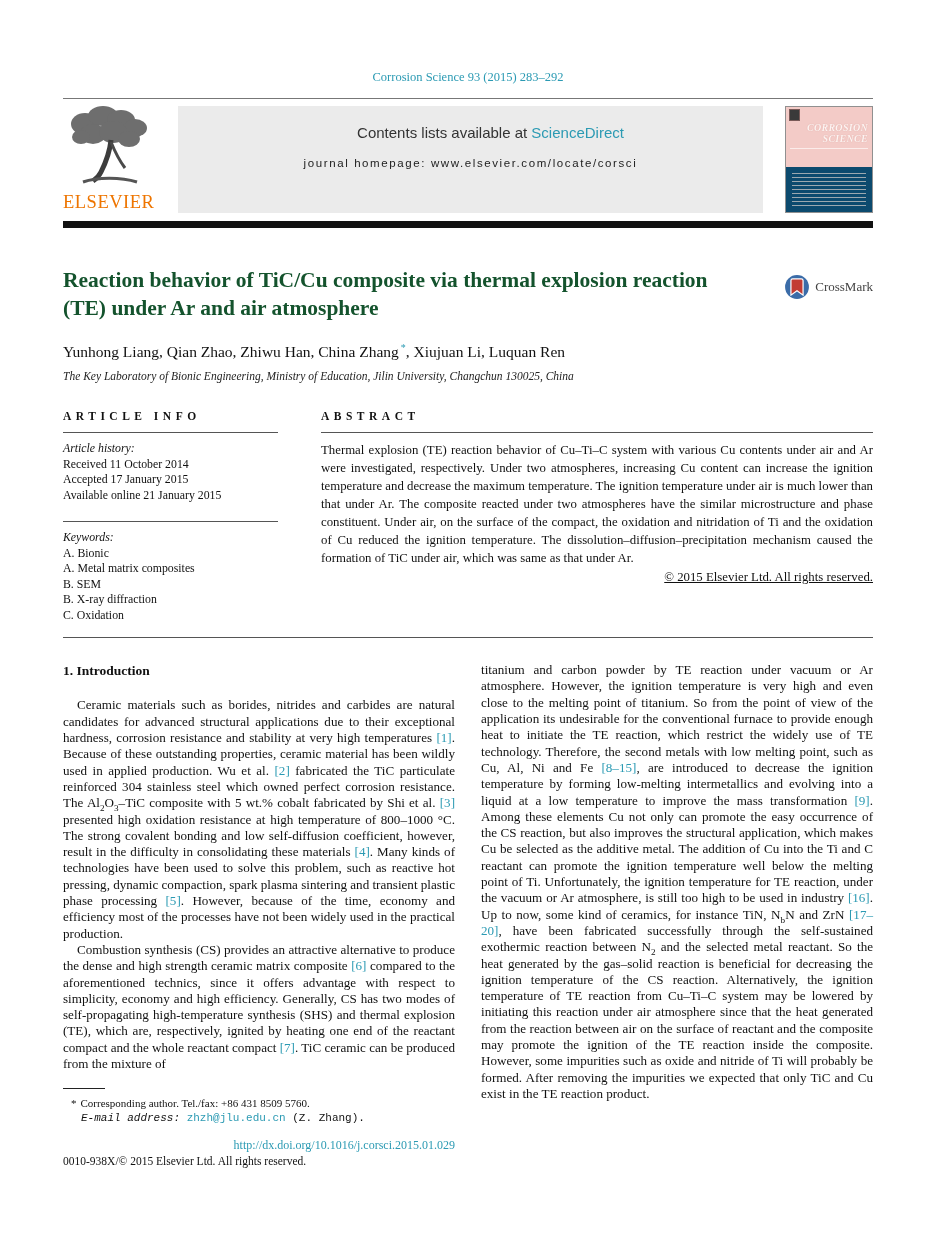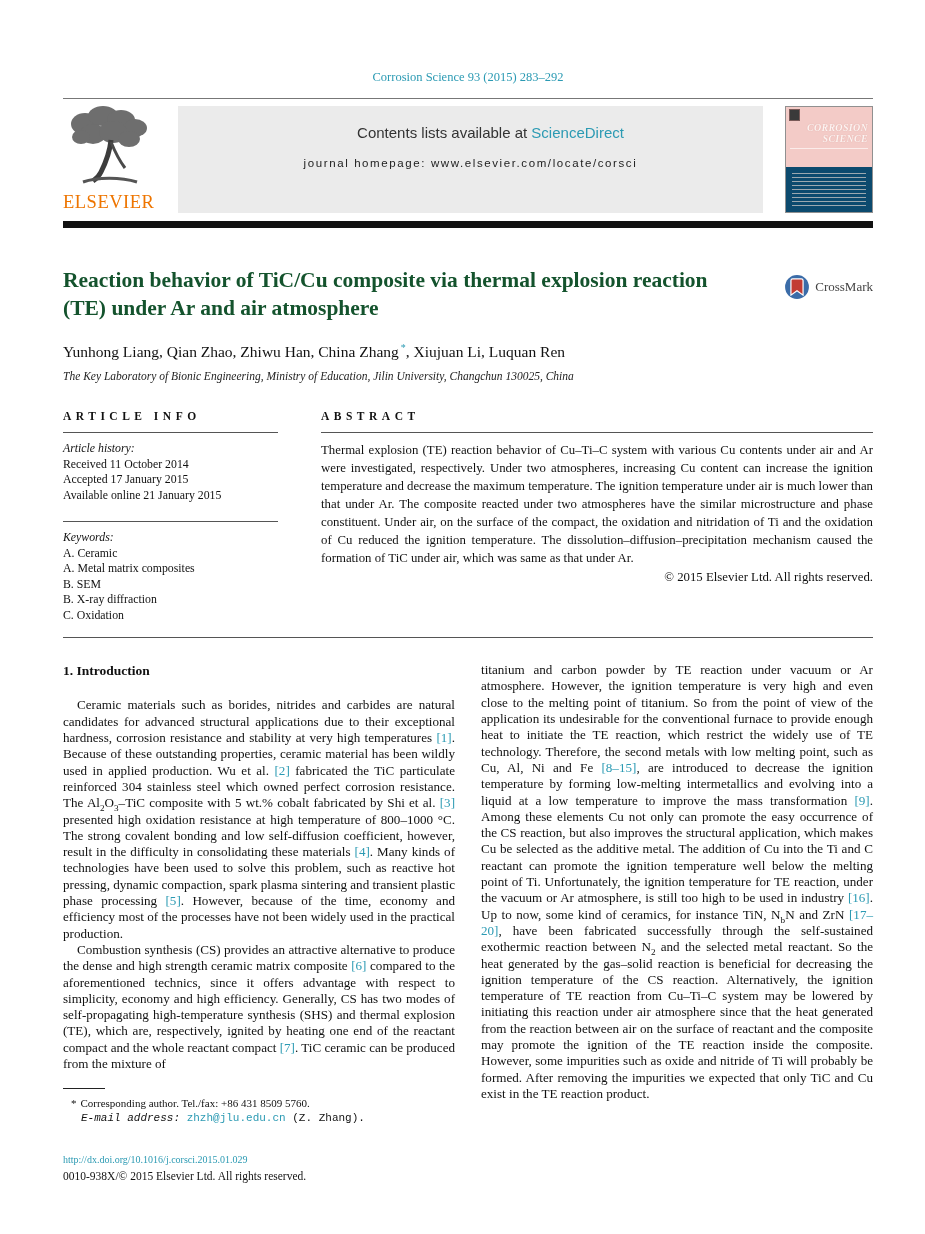--- a/index.html
+++ b/index.html
@@ -55,42 +55,42 @@
 
   
   .info-section{display:flex;margin-top:28px;}
   .info-col{flex:0 0 215px;width:215px;margin-right:43px;}
   .abs-col{flex:1;}
   .sec-head{font-size:11.5px;letter-spacing:4.5px;font-weight:600;color:#111;}
   .col-rule{border-top:1px solid #555;margin:10px 0 8px;}
   .info-col .grp{font-size:11.8px;line-height:15.5px;color:#111;}
   .grp-label{font-style:italic;}
   .abs-text{margin:0;font-size:12.8px;line-height:18px;text-align:justify;color:#111;}
-  .abs-copyright{text-align:right;font-size:12.8px;margin-top:3px;color:#111;}
+  .abs-copyright{text-align:right;font-size:12.8px;margin-top:3px;color:#111;text-decoration:underline;}
   .section-bottom-rule{border-top:1px solid #555;margin-top:14px;}
 
   
   .body-cols{display:flex;margin-top:24px;}
   .col{width:392px;font-size:13.1px;line-height:16.3px;text-align:justify;color:#111;}
   .col-left{margin-right:26px;flex:0 0 392px;}
   .col-right{flex:0 0 392px;}
   h2{font-size:13.5px;font-weight:700;margin:1px 0 18px;text-align:left;}
   .col p{margin:0;text-indent:14px;}
   .col p.no-indent{text-indent:0;}
   .link{color:var(--teal);}
   sub{font-size:70%;line-height:0;}
 
   
   .footnote{margin-top:16px;font-size:11px;line-height:14.5px;text-align:left;color:#111;}
   .fn-rule{width:42px;border-top:1px solid #222;margin-bottom:7px;}
   .fn-line1{padding-left:8px;}
   .fn-line2{padding-left:18px;font-family:Liberation Mono, monospace;}
   .fn-marker{margin-right:4px;}
   .fn-email-label{font-style:italic;}
-  .fn-doi{margin-top:28px;color:var(--teal);font-size:10px;}
+  .fn-doi{margin-top:13px;color:var(--teal);font-size:12px;text-align:right;}
   .fn-issn{font-size:11.5px;margin-top:1px;}
 </style>
 </head>
 <body>
 
 <div class="page">
 
   <div class="journal-ref">Corrosion Science 93 (2015) 283–292</div>
   <div class="hr-thin"></div>
 
@@ -156,21 +156,21 @@
       <div class="col-rule"></div>
       <div class="grp">
         <div class="grp-label">Article history:</div>
         <div>Received 11 October 2014</div>
         <div>Accepted 17 January 2015</div>
         <div>Available online 21 January 2015</div>
       </div>
       <div class="col-rule" style="margin-top:18px;"></div>
       <div class="grp">
         <div class="grp-label">Keywords:</div>
-        <div>A. Ceramic</div>
+        <div>A. Bionic</div>
         <div>A. Metal matrix composites</div>
         <div>B. SEM</div>
         <div>B. X-ray diffraction</div>
         <div>C. Oxidation</div>
       </div>
     </div>
     <div class="abs-col">
       <div class="sec-head">ABSTRACT</div>
       <div class="col-rule"></div>
       <p class="abs-text">Thermal explosion (TE) reaction behavior of Cu–Ti–C system with various Cu contents under air and Ar were investigated, respectively. Under two atmospheres, increasing Cu content can increase the ignition temperature and decrease the maximum temperature. The ignition temperature under air is much lower than that under Ar. The composite reacted under two atmospheres have the similar microstructure and phase constituent. Under air, on the surface of the compact, the oxidation and nitridation of Ti and the oxidation of Cu reduced the ignition temperature. The dissolution–diffusion–precipitation mechanism caused the formation of TiC under air, which was same as that under Ar.</p>

